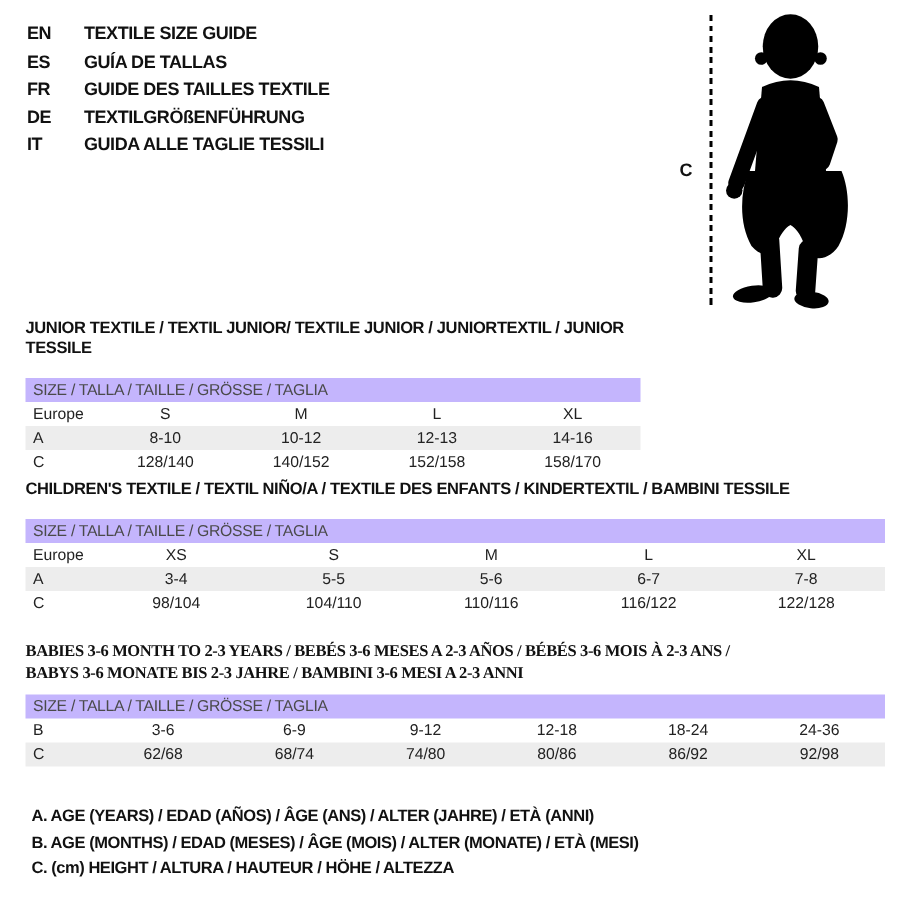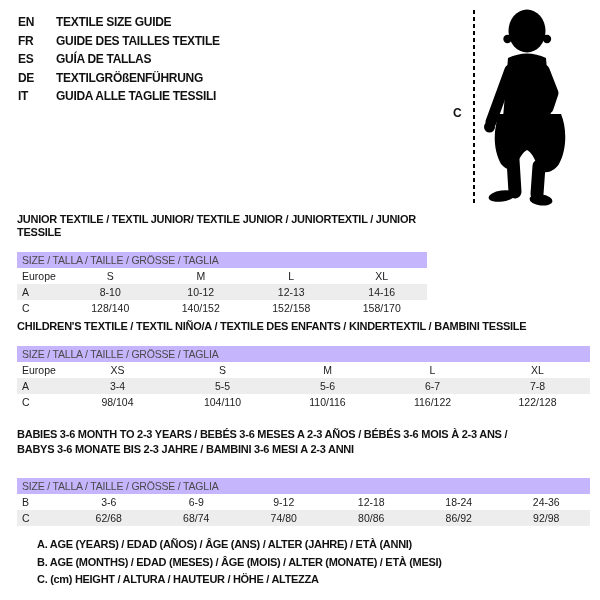--- a/index.html
+++ b/index.html
@@ -17,49 +17,49 @@
   .measure-label{position:absolute;left:453px;top:106px;font-weight:700;font-size:12px;color:#111;}
   .baby-svg{position:absolute;left:482px;top:8px;}
 
   
   .tbl{position:absolute;left:17px;}
   .tbl-1{top:213px;width:410px;}
   .tbl-2{top:320px;width:573px;}
   .tbl-3{top:427px;width:573px;}
   .tbl-title{font-weight:700;font-size:11px;letter-spacing:-0.25px;line-height:13px;
     margin-bottom:13px;color:#111;white-space:pre-line;}
-  .tbl-3 .tbl-title{line-height:14.5px;margin-bottom:22px;}
+  .tbl-3 .tbl-title{line-height:14.5px;margin-bottom:7px;font-family:Liberation Serif, serif;}
   .tbl-header{height:16px;line-height:16px;background:#c4b5fd;color:#4a4a4a;
     font-size:10.5px;letter-spacing:-0.2px;padding-left:5px;}
   .trow{display:flex;height:16px;line-height:16px;font-size:10.5px;color:#222;}
   .trow:nth-child(even){background:#ededed;}
   .cell-label{width:48px;flex:0 0 48px;padding-left:5px;box-sizing:border-box;}
   .cell{flex:1;text-align:center;}
 
   
-  .footnotes{position:absolute;left:37px;top:536px;font-weight:700;font-size:11px;
+  .footnotes{position:absolute;left:21px;top:536px;font-weight:700;font-size:11px;
     letter-spacing:-0.3px;line-height:17.5px;color:#111;}
 </style>
 </head>
 <body>
 
 <div class="page">
 
   <div class="lang-list">
     <div class="lang-row">
       <span class="lang-code">EN</span>
       <span class="lang-label">TEXTILE SIZE GUIDE</span>
     </div>
     <div class="lang-row">
+      <span class="lang-code">ES</span>
+      <span class="lang-label">GUÍA DE TALLAS</span>
+    </div>
+    <div class="lang-row">
       <span class="lang-code">FR</span>
       <span class="lang-label">GUIDE DES TAILLES TEXTILE</span>
-    </div>
-    <div class="lang-row">
-      <span class="lang-code">ES</span>
-      <span class="lang-label">GUÍA DE TALLAS</span>
     </div>
     <div class="lang-row">
       <span class="lang-code">DE</span>
       <span class="lang-label">TEXTILGRÖßENFÜHRUNG</span>
     </div>
     <div class="lang-row">
       <span class="lang-code">IT</span>
       <span class="lang-label">GUIDA ALLE TAGLIE TESSILI</span>
     </div>
   </div>

